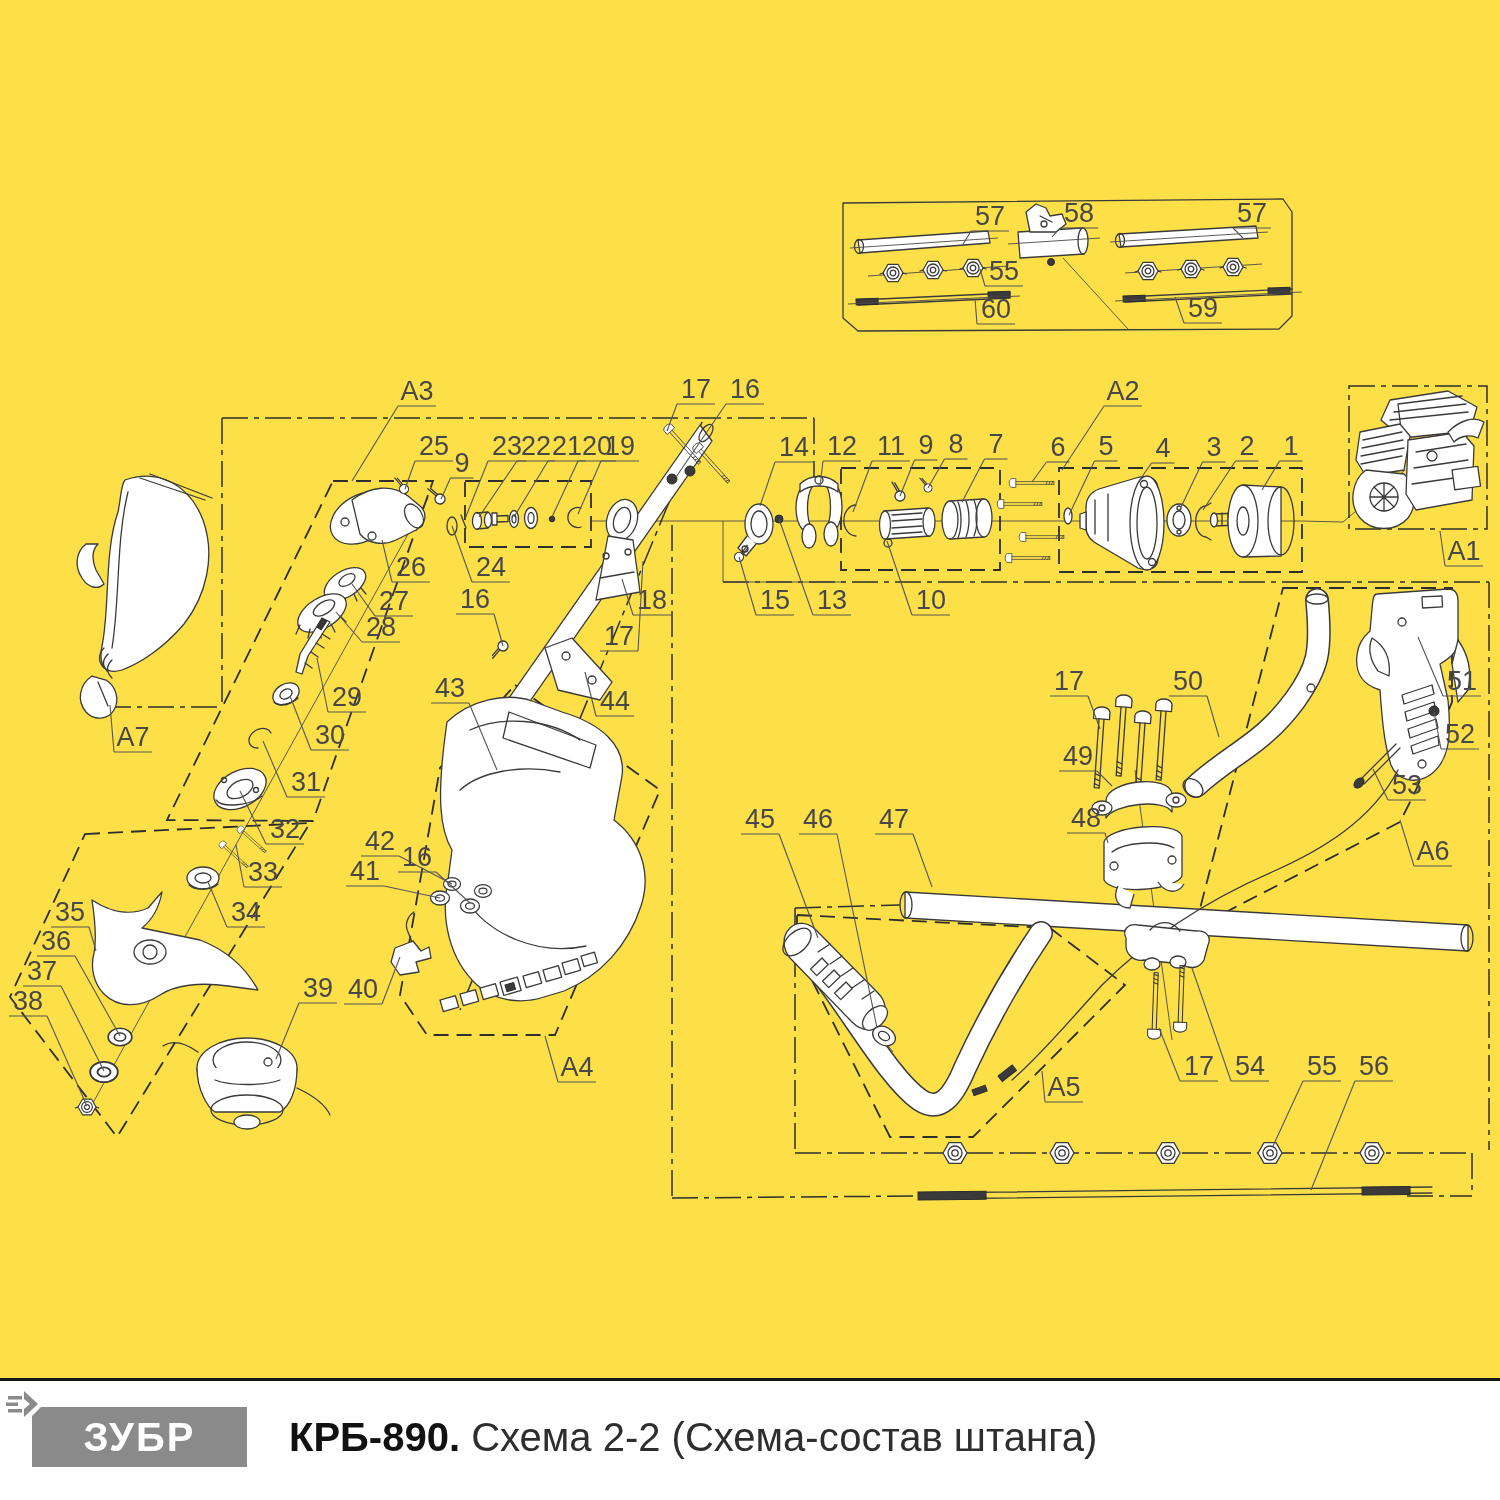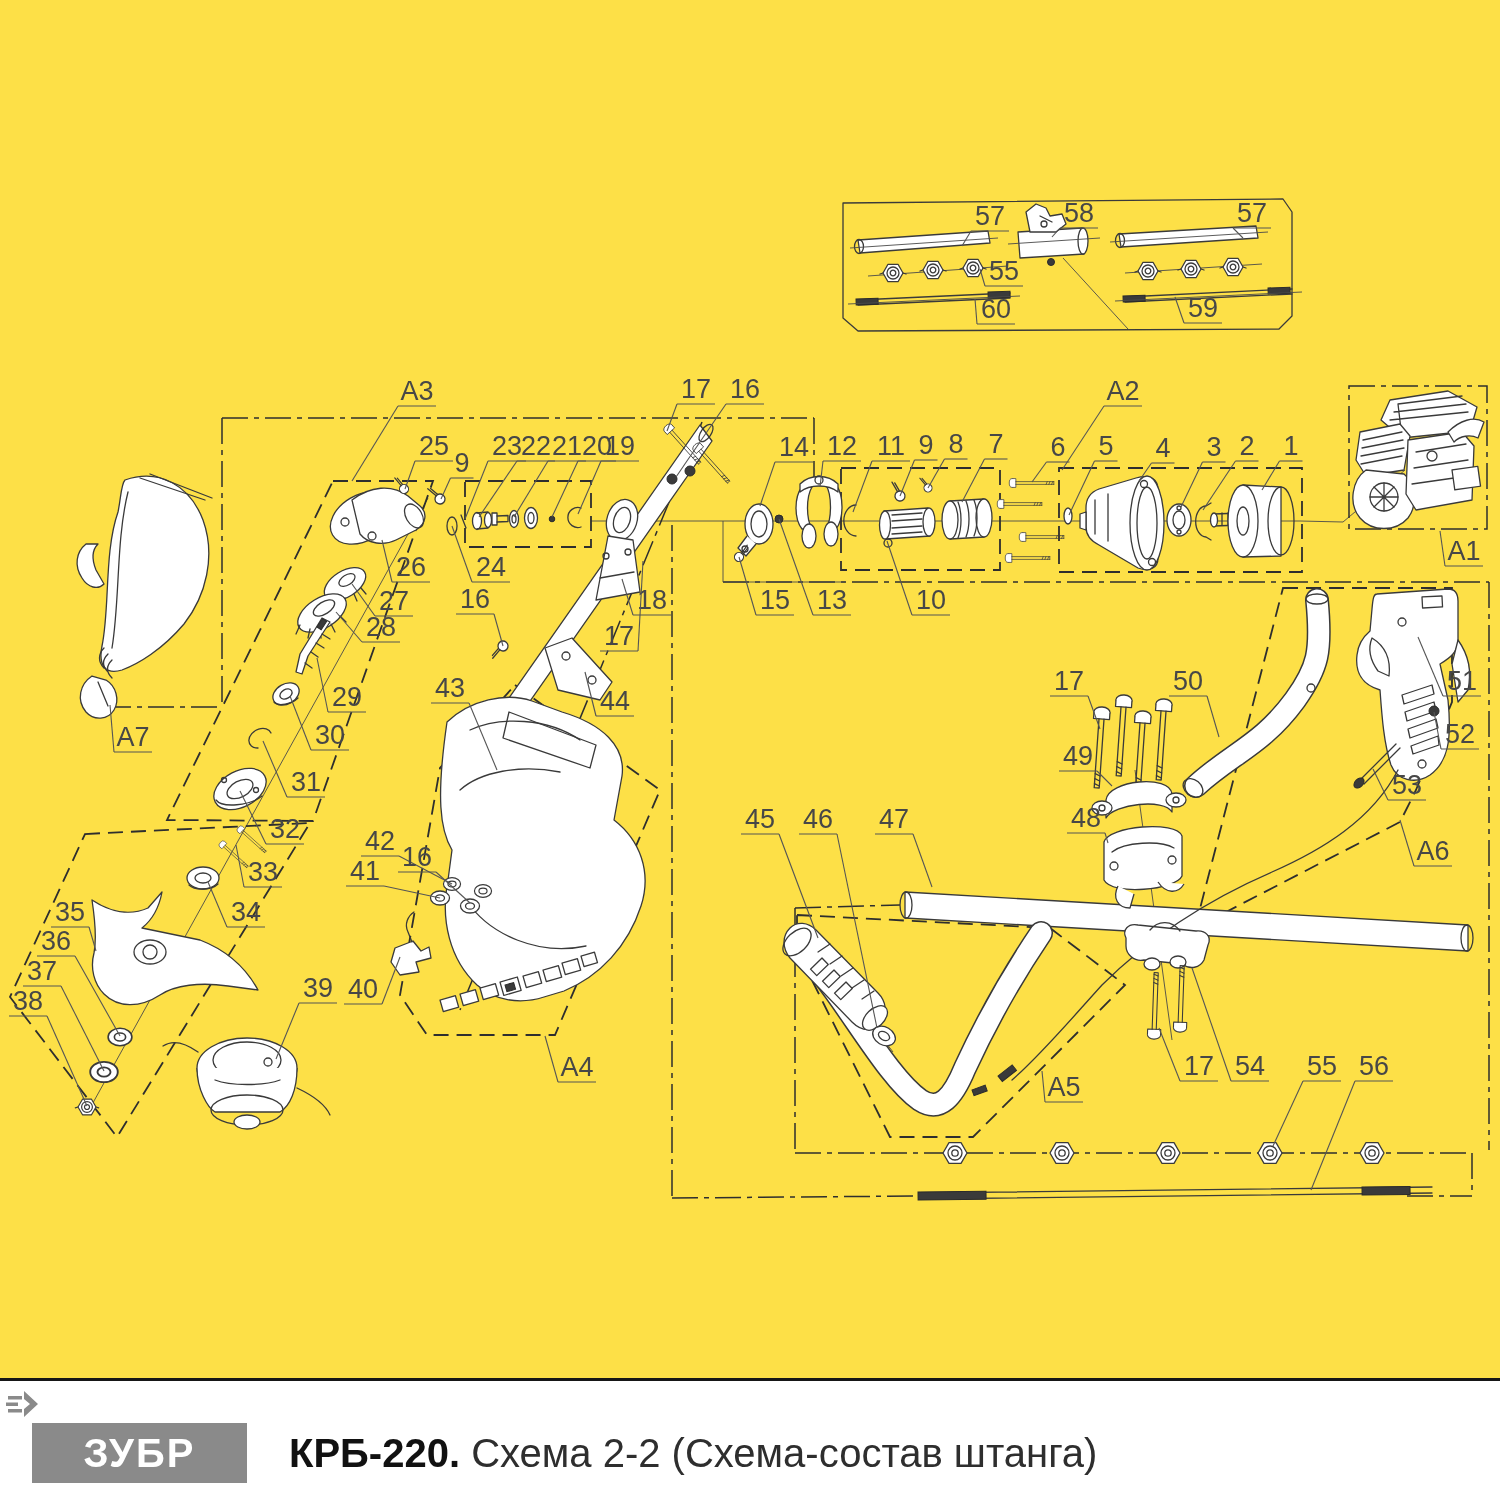--- a/index.html
+++ b/index.html
@@ -13,21 +13,21 @@
   .thin{stroke:#4a4a4a;stroke-width:0.9;fill:none;}
   .dash{stroke:#2e2e2e;stroke-width:1.8;fill:none;stroke-dasharray:15 8;stroke-linejoin:miter;}
   .chain{stroke:#2e2e2e;stroke-width:1.5;fill:none;stroke-dasharray:26 6 5 6;}
   .leader{stroke:#555;stroke-width:1.1;fill:none;}
   .lbl{font-family:"Liberation Sans",sans-serif;font-size:27px;fill:#474747;font-weight:400;}
   .tubeO{stroke:#3a3a3a;stroke-width:24;fill:none;stroke-linecap:round;}
   .tubeI{stroke:#ffffff;stroke-width:21;fill:none;stroke-linecap:round;}
   
   .footer{position:absolute;top:1378px;left:0;width:1500px;height:122px;
           border-top:3px solid #161616;background:#fff;}
-  .footer-inner{display:flex;align-items:center;gap:42px;padding:26px 0 0 32px;margin-top:16px;}
+  .footer-inner{display:flex;align-items:center;gap:42px;padding:26px 0 0 32px;}
   .logo{width:215px;height:60px;background:#8a8a8a;display:flex;align-items:center;
         justify-content:center;gap:9px;flex:0 0 auto;}
   .logo-text{color:#ffffff;font-weight:700;font-size:40px;letter-spacing:2px;line-height:1;}
   .title{font-size:40px;color:#1c1c1c;white-space:nowrap;}
   .title .model{font-weight:700;color:#111;}
   .title .rest{font-weight:400;color:#2e2e2e;}
 </style>
 </head>
 <body>
 
@@ -853,18 +853,18 @@
       <svg width="46" height="46" viewBox="0 0 46 46">
         <polygon points="23,2 44,23 23,44 2,23" fill="#ffffff"></polygon>
         <rect x="8" y="15" width="14" height="3.5" fill="#8a8a8a"></rect>
         <rect x="6" y="21.5" width="12" height="3.5" fill="#8a8a8a"></rect>
         <rect x="8" y="28" width="14" height="3.5" fill="#8a8a8a"></rect>
         <polygon points="24,10 38,23 24,36 24,28 30,23 24,18" fill="#8a8a8a"></polygon>
       </svg>
       <span class="logo-text">ЗУБР</span>
     </div>
     <div class="title">
-      <span class="model">КРБ-220.</span>
+      <span class="model">КРБ-890.</span>
       <span class="rest">Схема 2-2 (Схема-состав штанга)</span>
     </div>
   </div>
 </div>
 </div>
 
 </body></html>

